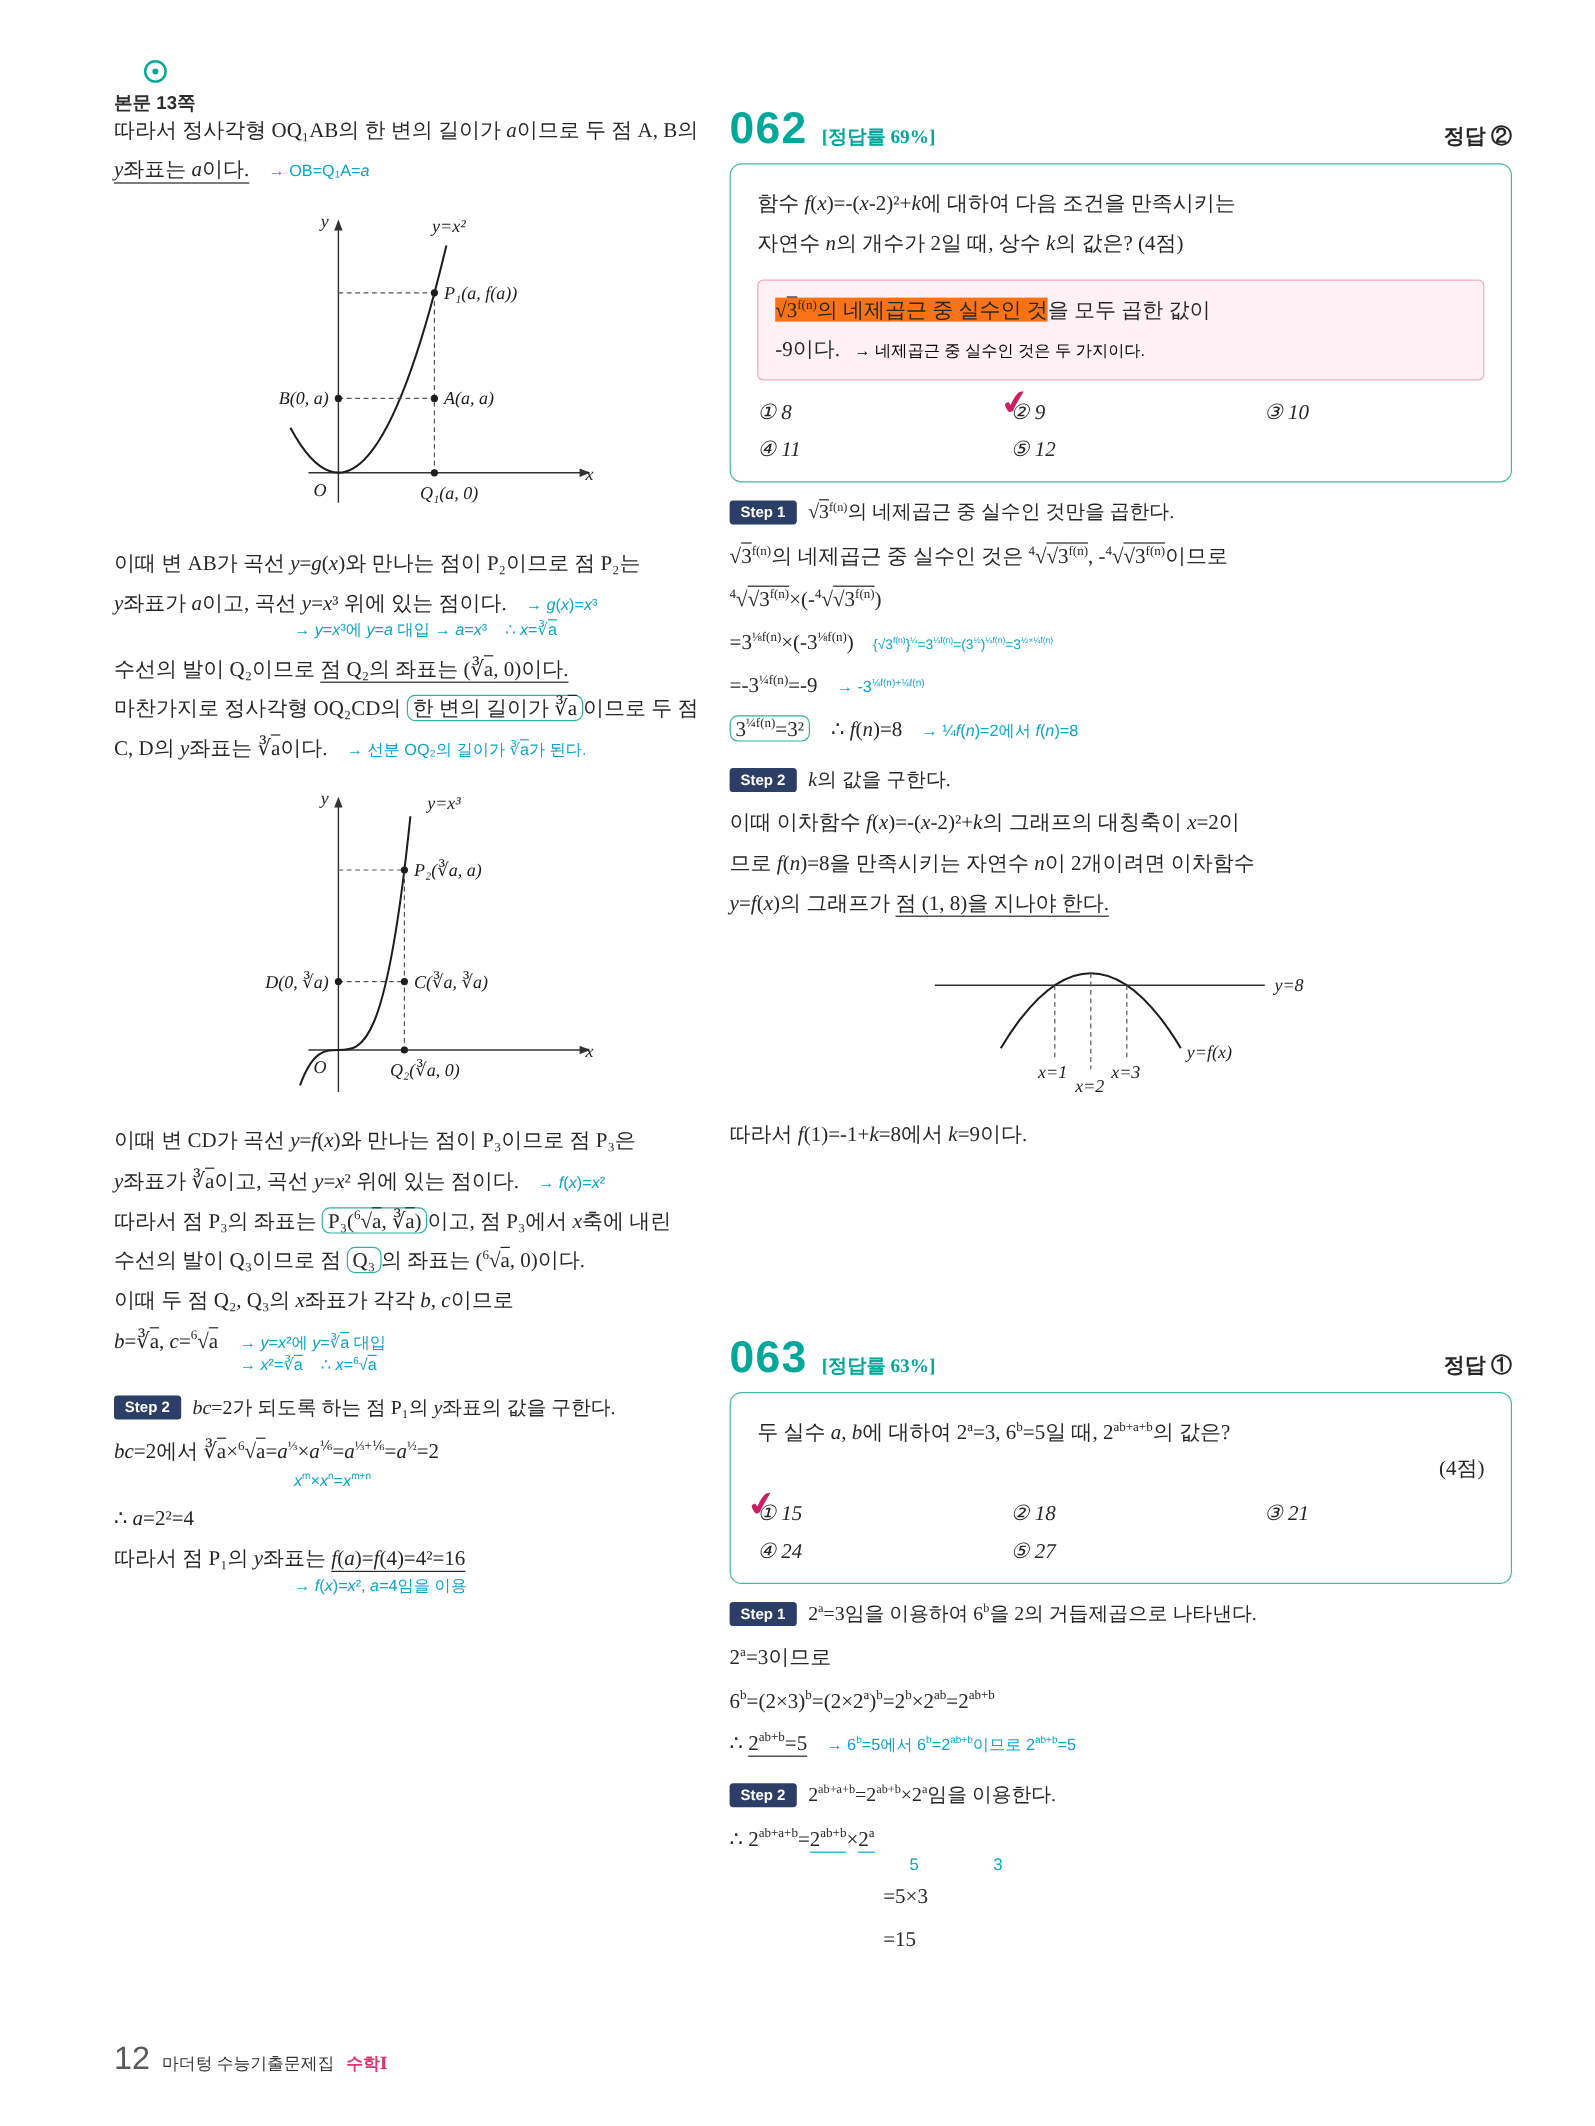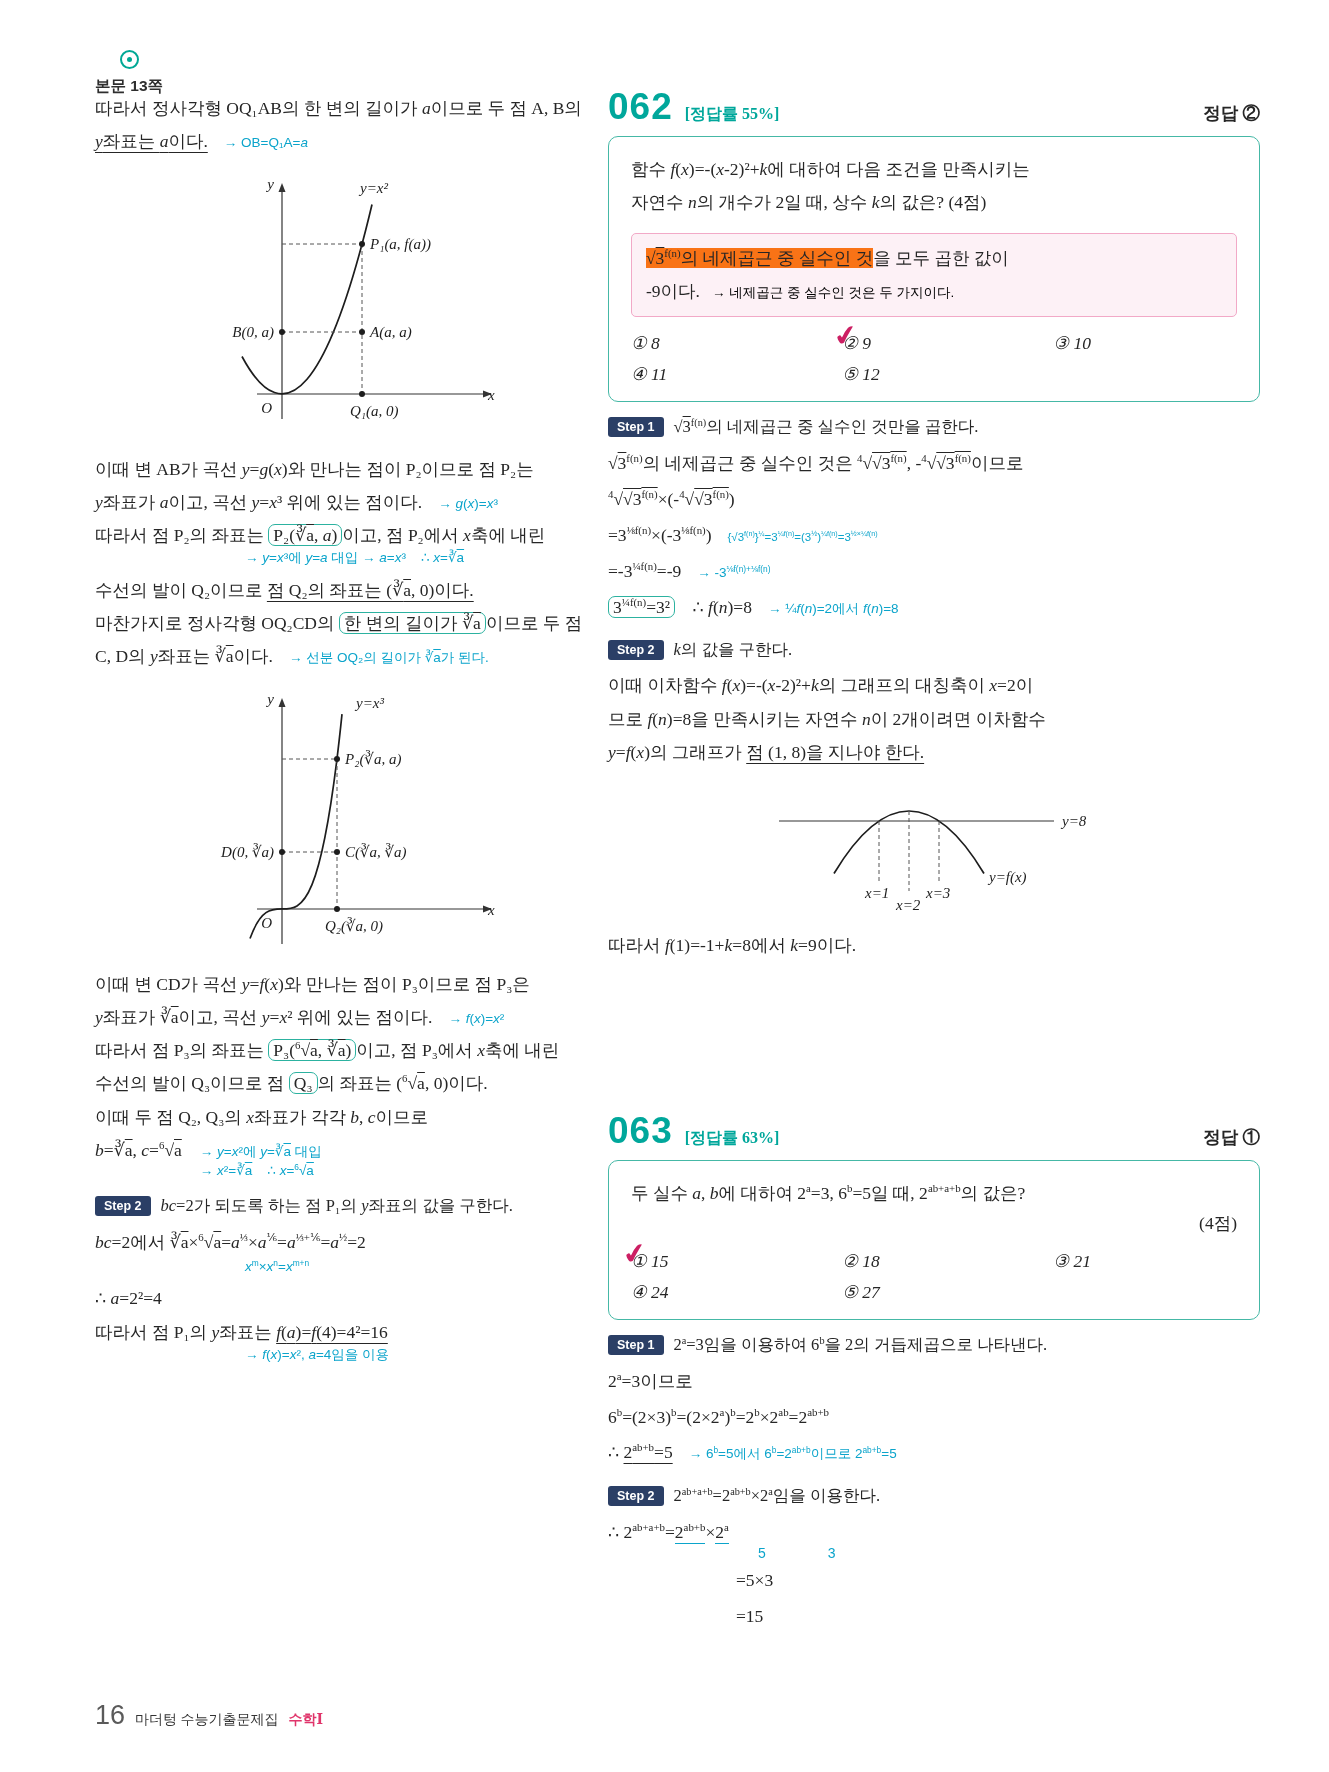--- a/index.html
+++ b/index.html
@@ -101,21 +101,20 @@
         <text x="188" y="247">Q₁(a, 0)</text>
         <text x="326" y="231">x</text>
       </svg>
     </div>
 
     <div class="ln">이때 변 AB가 곡선 <i>y</i>=<i>g</i>(<i>x</i>)와 만나는 점이 P₂이므로 점 P₂는</div>
     <div class="lnrow">
       <span class="ln"><i>y</i>좌표가 <i>a</i>이고, 곡선 <i>y</i>=<i>x</i>³ 위에 있는 점이다.</span>
       <span class="ann annml">→ <i>g</i>(<i>x</i>)=<i>x</i>³</span>
     </div>
-    <div class="ln">따라서 점 P₂의 좌표는 <span class="boxT">P₂(∛<span class="o">a</span>, <i>a</i>)</span>이고, 점 P₂에서 <i>x</i>축에 내린</div>
     <div class="ann annline">→ <i>y</i>=<i>x</i>³에 <i>y</i>=<i>a</i> 대입 → <i>a</i>=<i>x</i>³ &nbsp;&nbsp; ∴ <i>x</i>=∛<span class="o">a</span></div>
     <div class="ln">수선의 발이 Q₂이므로 <span class="ul">점 Q₂의 좌표는 (∛<span class="o">a</span>, 0)이다.</span></div>
     <div class="ln">마찬가지로 정사각형 OQ₂CD의 <span class="boxT">한 변의 길이가 ∛<span class="o">a</span></span>이므로 두 점</div>
     <div class="lnrow">
       <span class="ln">C, D의 <i>y</i>좌표는 ∛<span class="o">a</span>이다.</span>
       <span class="ann annml">→ 선분 OQ₂의 길이가 ∛<span class="o">a</span>가 된다.</span>
     </div>
 
     <div class="fig">
       <svg width="360" height="272" viewBox="0 0 360 272">
@@ -168,21 +167,21 @@
     <div class="ln">∴ <i>a</i>=2²=4</div>
     <div class="ln">따라서 점 P₁의 <i>y</i>좌표는 <span class="ul"><i>f</i>(<i>a</i>)=<i>f</i>(4)=4²=16</span></div>
     <div class="ann annline">→ <i>f</i>(<i>x</i>)=<i>x</i>², <i>a</i>=4임을 이용</div>
   </div>
 
   <div class="colR">
 
     <div>
       <div class="phead">
         <span class="pnum">062</span>
-        <span class="prate">[정답률 55%]</span>
+        <span class="prate">[정답률 69%]</span>
         <span class="pans">정답 ②</span>
       </div>
 
       <div class="pbox">
         <div class="ln">함수 <i>f</i>(<i>x</i>)=-(<i>x</i>-2)²+<i>k</i>에 대하여 다음 조건을 만족시키는</div>
         <div class="ln">자연수 <i>n</i>의 개수가 2일 때, 상수 <i>k</i>의 값은? (4점)</div>
         <div class="condbox">
           <div class="ln"><span class="hlp">√<span class="o">3</span><sup>f(n)</sup>의 네제곱근 중 실수인 것</span>을 모두 곱한 값이</div>
           <div class="lnrow">
             <span class="ln">-9이다.</span>
@@ -285,18 +284,18 @@
       <div class="undervals">
         <span style="margin-left:150px">5</span>
         <span style="margin-left:62px">3</span>
       </div>
       <div class="mln indent1">=5×3</div>
       <div class="mln indent1">=15</div>
     </div>
   </div>
 
   <div class="footer">
-    <span class="fpage">16</span>
+    <span class="fpage">12</span>
     <span class="fseries">마더텅 수능기출문제집</span>
     <span class="fsubject">수학Ⅰ</span>
   </div>
 
 </div>
 
 </body></html>

